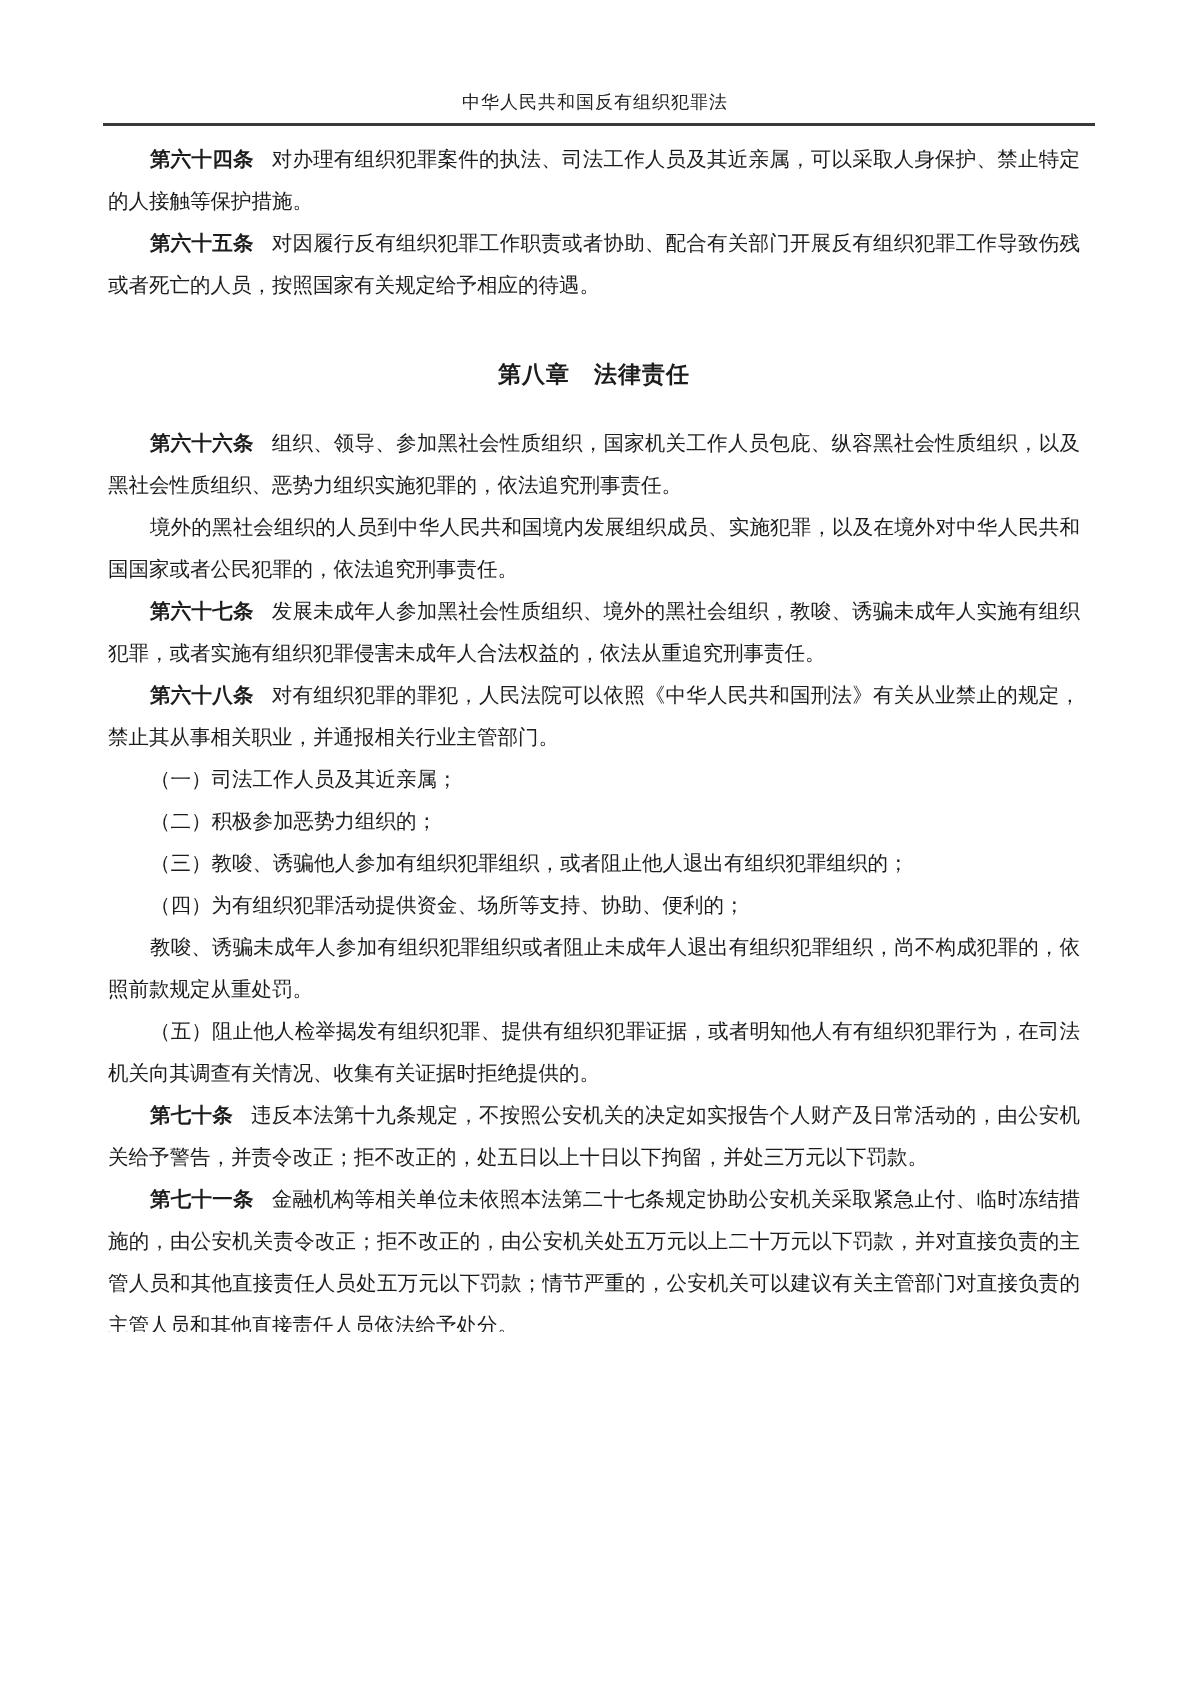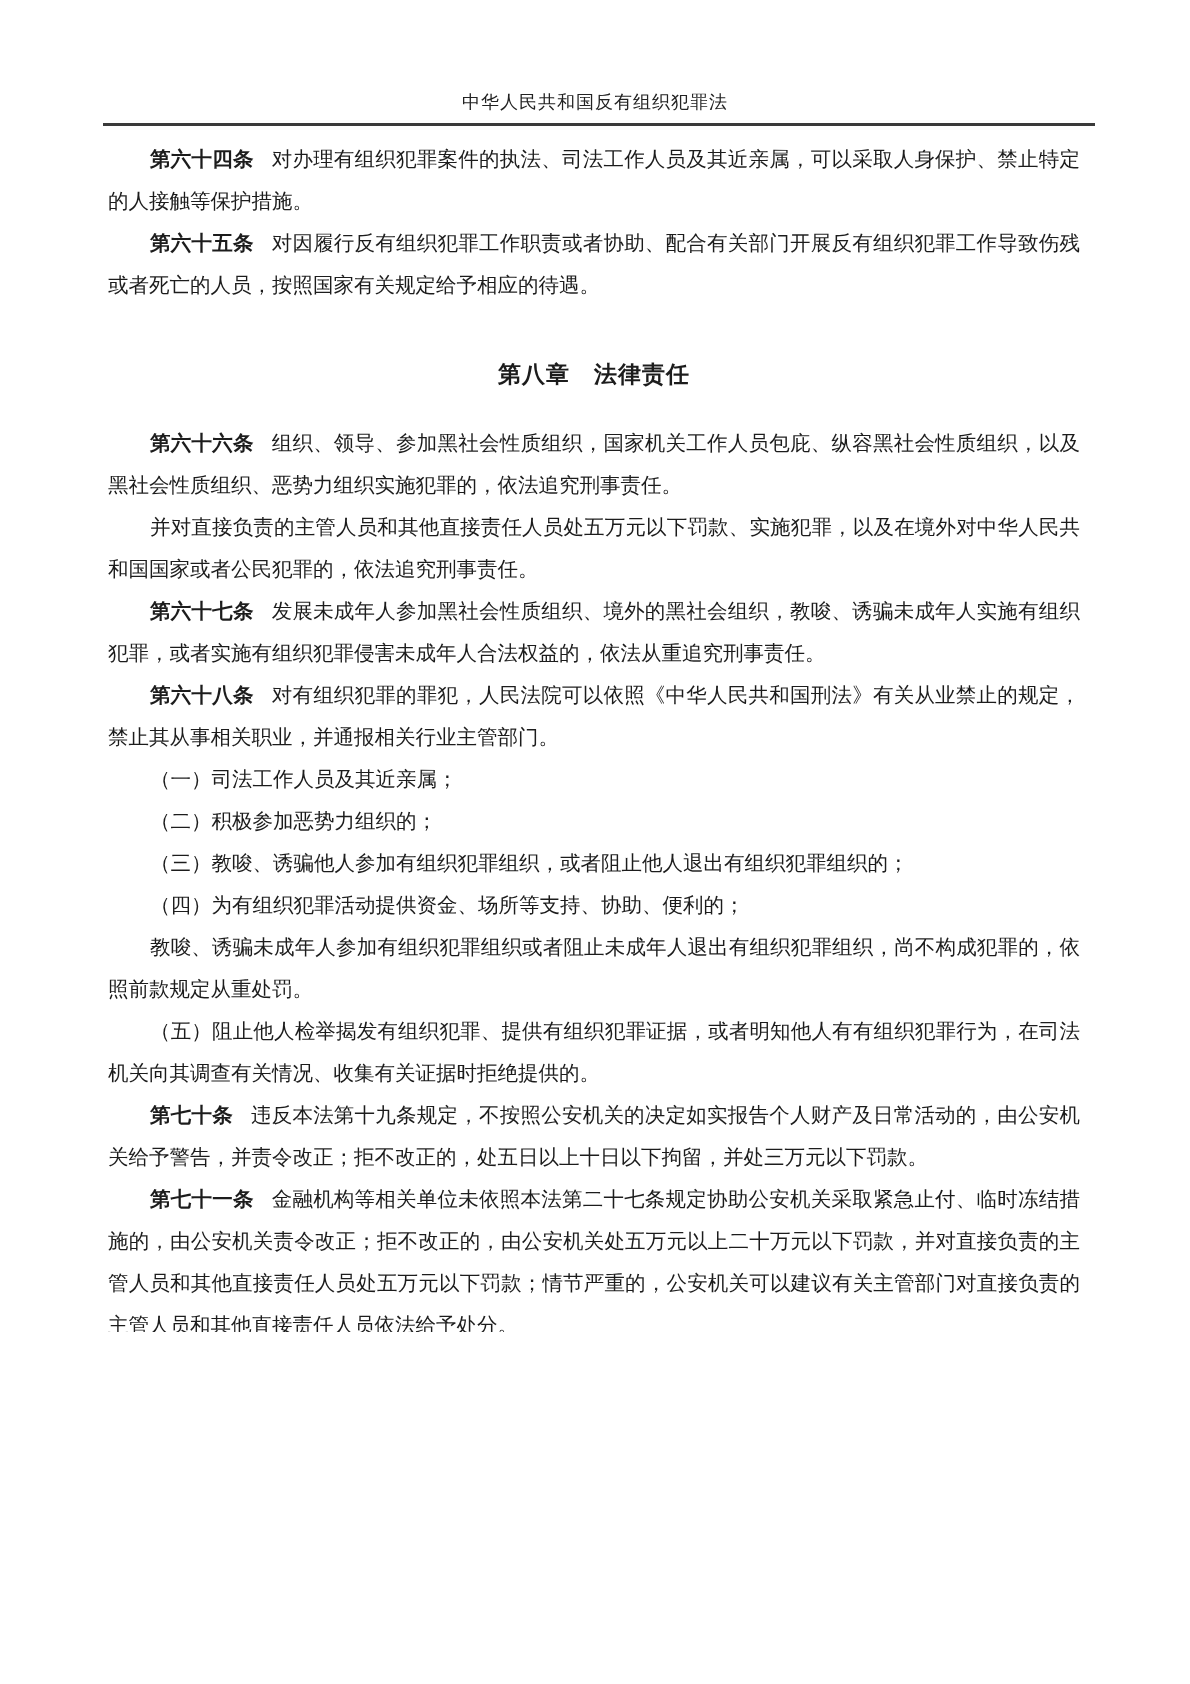--- a/index.html
+++ b/index.html
@@ -81,21 +81,21 @@
   <div class="body-text">
 
     <p><span class="art-num">第六十四条</span><span>对办理有组织犯罪案件的执法、司法工作人员及其近亲属，可以采取人身保护、禁止特定的人接触等保护措施。</span></p>
 
     <p><span class="art-num">第六十五条</span><span>对因履行反有组织犯罪工作职责或者协助、配合有关部门开展反有组织犯罪工作导致伤残或者死亡的人员，按照国家有关规定给予相应的待遇。</span></p>
 
     <p class="chapter-title">第八章　法律责任</p>
 
     <p><span class="art-num">第六十六条</span><span>组织、领导、参加黑社会性质组织，国家机关工作人员包庇、纵容黑社会性质组织，以及黑社会性质组织、恶势力组织实施犯罪的，依法追究刑事责任。</span></p>
 
-    <p>并对直接负责的主管人员和其他直接责任人员处五万元以下罚款、实施犯罪，以及在境外对中华人民共和国国家或者公民犯罪的，依法追究刑事责任。</p>
+    <p>境外的黑社会组织的人员到中华人民共和国境内发展组织成员、实施犯罪，以及在境外对中华人民共和国国家或者公民犯罪的，依法追究刑事责任。</p>
 
     <p><span class="art-num">第六十七条</span><span>发展未成年人参加黑社会性质组织、境外的黑社会组织，教唆、诱骗未成年人实施有组织犯罪，或者实施有组织犯罪侵害未成年人合法权益的，依法从重追究刑事责任。</span></p>
 
     <p><span class="art-num">第六十八条</span><span>对有组织犯罪的罪犯，人民法院可以依照《中华人民共和国刑法》有关从业禁止的规定，禁止其从事相关职业，并通报相关行业主管部门。</span></p>
 
 
     <p>（一）司法工作人员及其近亲属；</p>
 
     <p>（二）积极参加恶势力组织的；</p>
 

